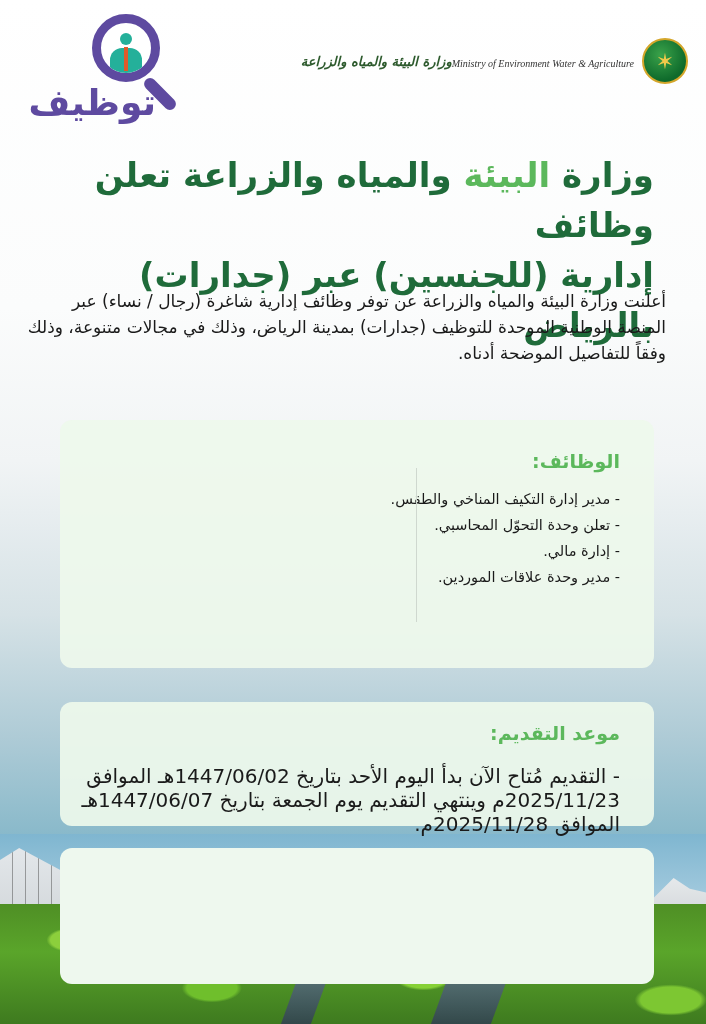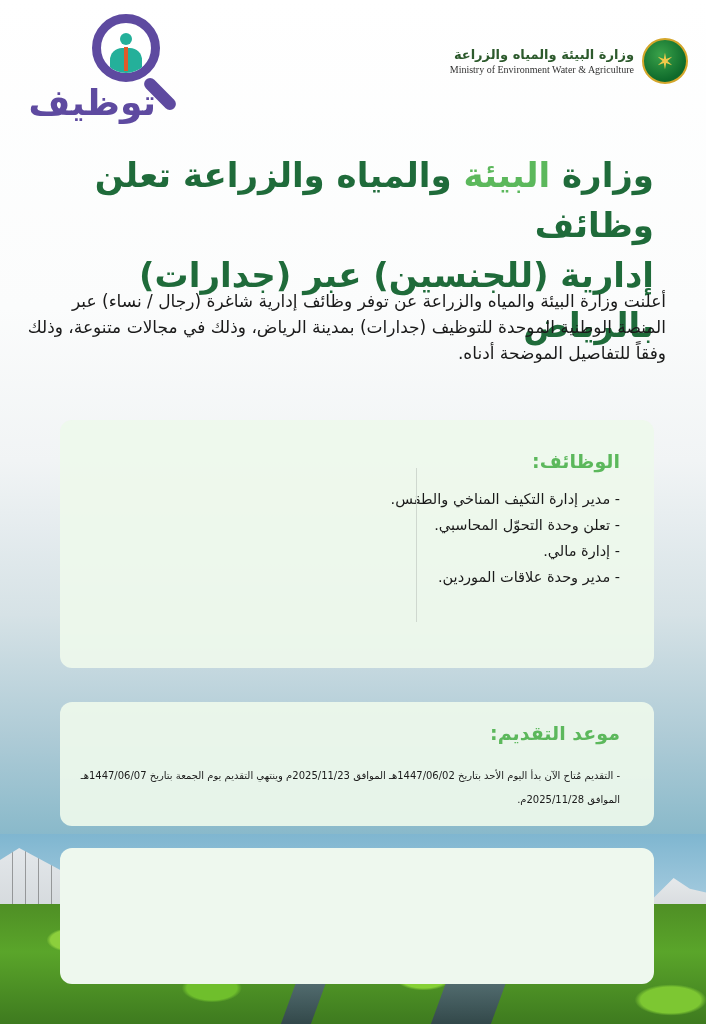--- a/index.html
+++ b/index.html
@@ -39,21 +39,21 @@
       radial-gradient(ellipse 40px 20px at 85% 40%, #5fae26 0 50%, transparent 60%),
       radial-gradient(ellipse 60px 26px at 95% 80%, #7dc732 0 50%, transparent 60%),
       linear-gradient(180deg, #4f8f25 0%, #5aa52a 40%, #3e7a1f 100%);
   }
   .furrow { position: absolute; bottom: 0; width: 30px; height: 50px; background: linear-gradient(180deg,#5a6a8a,#303c55); transform: skewX(-20deg); opacity: .8; }
 
   
   .ministry-logo {
     position: absolute; top: 38px; right: 18px; display: flex; align-items: center; gap: 8px; direction: ltr;
   }
-  .ministry-text { display: flex; flex-direction: column; align-items: flex-end; }
+  .ministry-text { display: flex; flex-direction: row; align-items: flex-end; font-style: italic; }
   .ministry-ar { font-size: 13px; color: #2d5a2d; font-weight: bold; direction: rtl; }
   .ministry-en { font-size: 10px; color: #333; margin-top: 2px; font-family: "Liberation Serif", serif; }
   .emblem {
     width: 46px; height: 46px; border-radius: 50%;
     background: radial-gradient(circle at 40% 35%, #3aa24a, #0e6a2b 70%);
     border: 2px solid #d4a62a; display: flex; align-items: center; justify-content: center;
     color: #f1c94a; font-size: 22px;
   }
   .tawzeef-logo { position: absolute; top: 8px; left: 36px; width: 150px; height: 120px; }
   .mag-ring {
@@ -88,21 +88,21 @@
 
   .col { position: absolute; top: 30px; text-align: right; }
   .col-jobs { right: 34px; width: 260px; }
   .col-specs { right: 352px; width: 220px; }
   .col h3 { font-size: 19px; color: #5cb85c; font-weight: bold; margin-bottom: 14px; }
   .col ul { list-style: none; }
   .col li { font-size: 14.5px; line-height: 26px; color: #1a1a1a; }
   .divider { position: absolute; left: 356px; top: 48px; width: 1px; height: 154px; background: #cfd8cf; }
 
   .deadline h3 { position: absolute; top: 20px; right: 34px; font-size: 19px; color: #5cb85c; font-weight: bold; }
-  .deadline p { position: absolute; top: 62px; right: 34px; width: 540px; text-align: right; font-size: 10px; line-height: 24px; color: #1a1a1a; }
+  .deadline p { position: absolute; top: 62px; right: 34px; width: 540px; text-align: right; font-size: 20px; line-height: 24px; color: #1a1a1a; }
 </style>
 </head>
 <body>
 
 <div class="scene">
   <div class="sky"></div>
   <div class="greenhouse-left"></div>
   <div class="greenhouse-right"></div>
   <div class="crops">
     <div class="furrow" style="left:290px"></div>

